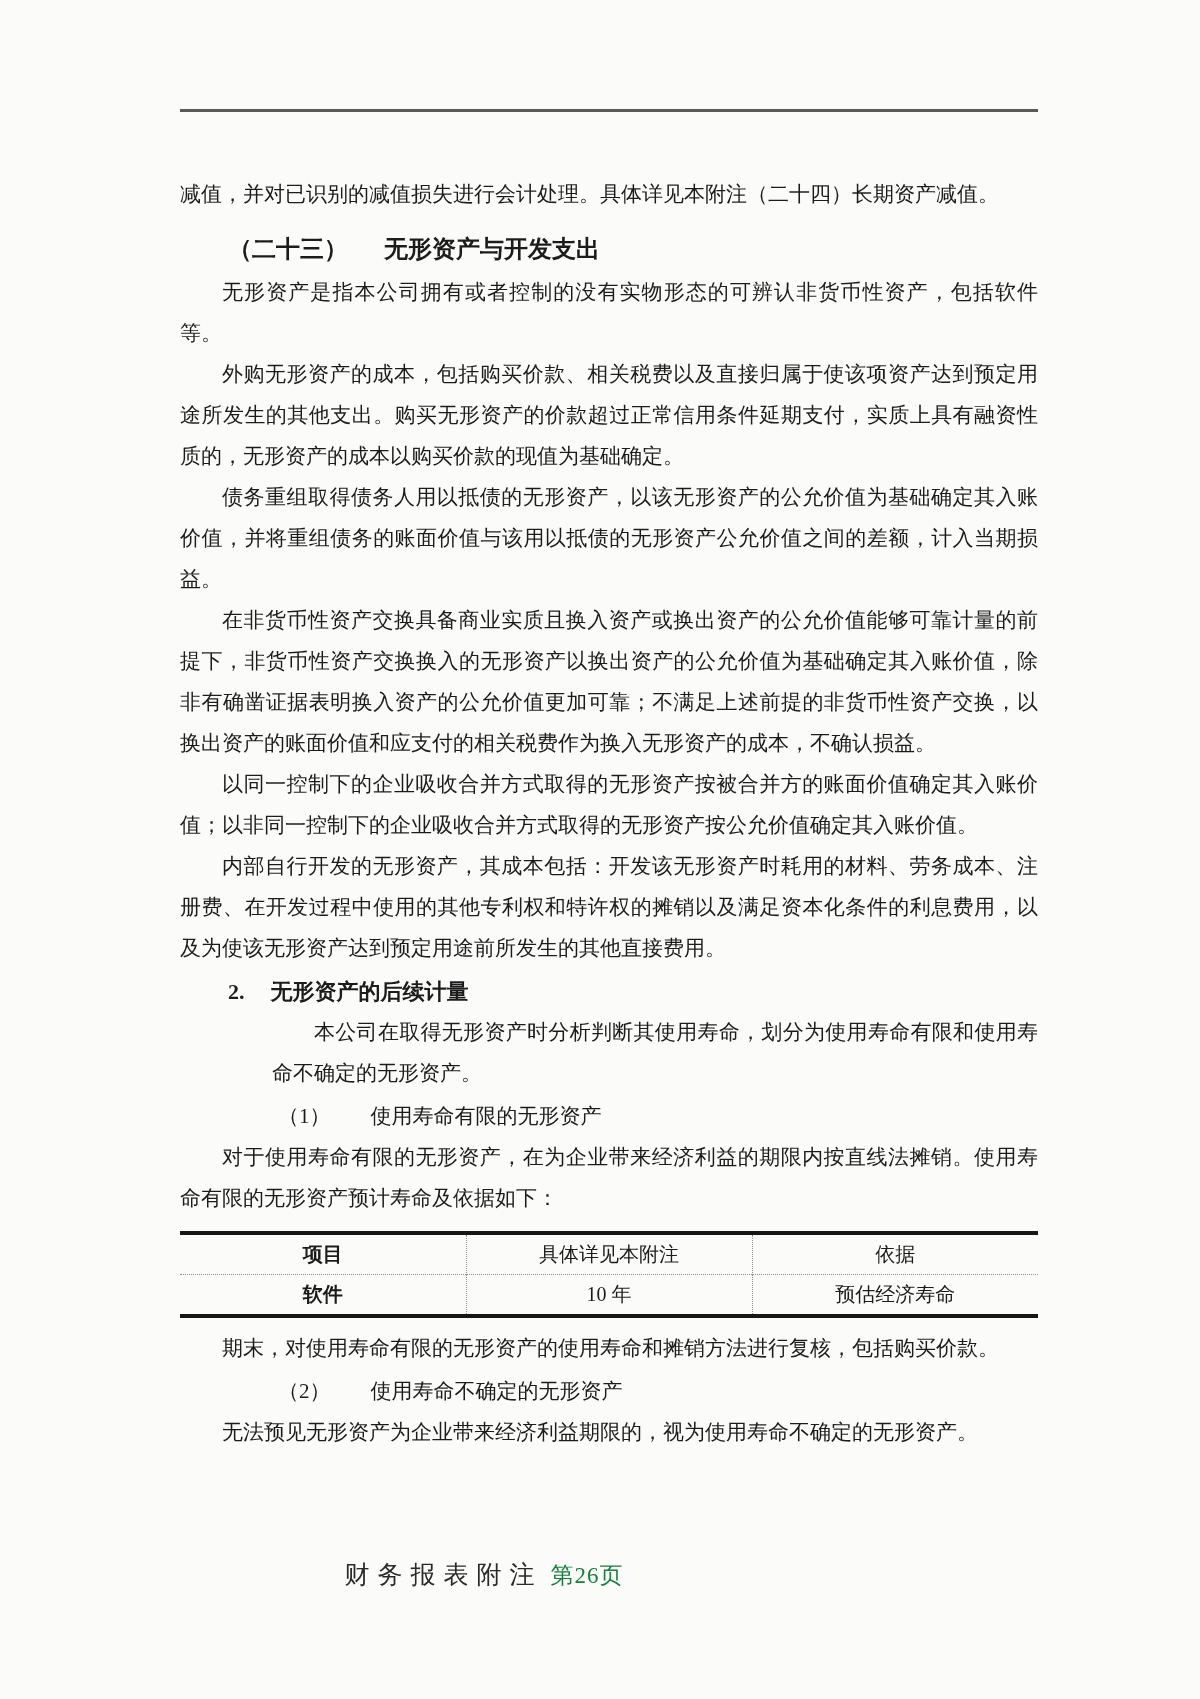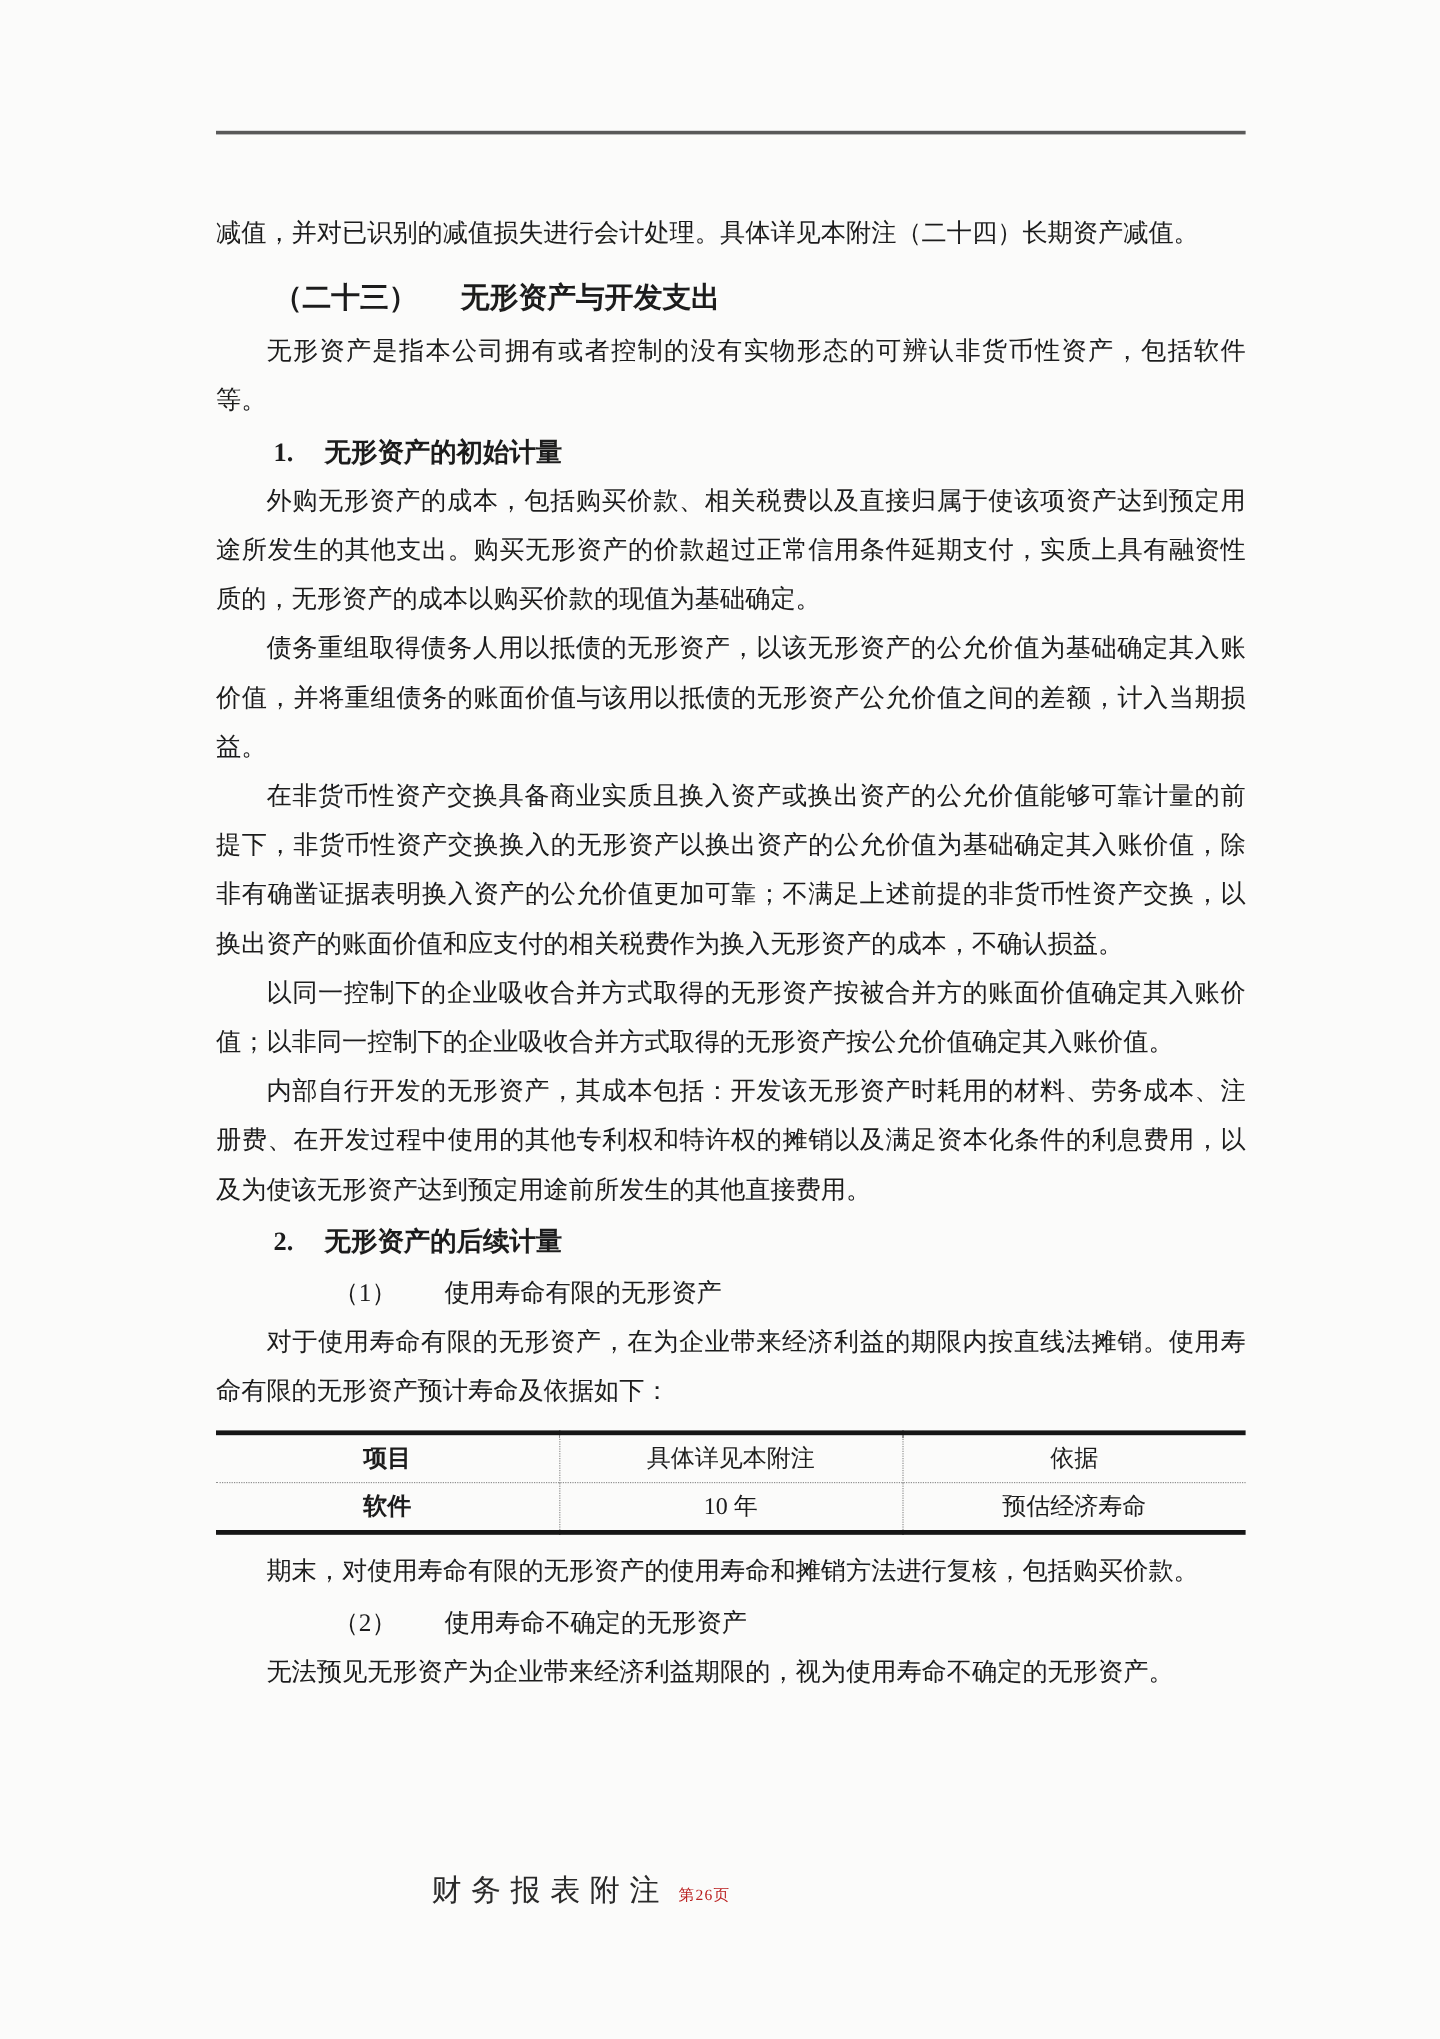--- a/index.html
+++ b/index.html
@@ -81,54 +81,52 @@
     justify-content: center;
     align-items: baseline;
     gap: 8px;
   }
   .footer-title {
     font-size: 25px;
     letter-spacing: 8px;
     color: #2a2a2a;
   }
   .footer-page {
-    font-size: 13px;
+    font-size: 23px;
     letter-spacing: 1px;
-    color: #b91c1c;
+    color: #15803d;
   }
 </style>
 </head>
 <body>
 
 <div class="page">
 
   <div class="rule"></div>
 
   <p class="para carry">减值，并对已识别的减值损失进行会计处理。具体详见本附注（二十四）长期资产减值。</p>
 
   <div class="sec-heading">
     <span class="sec-num">（二十三）</span><span>无形资产与开发支出</span>
   </div>
 
   <p class="para">无形资产是指本公司拥有或者控制的没有实物形态的可辨认非货币性资产，包括软件等。</p>
 
-  <div class="sub-heading">
-    <span class="sub-num">1.</span><span>无形资产的初始计量</span>
-  </div>
 
   <p class="para">外购无形资产的成本，包括购买价款、相关税费以及直接归属于使该项资产达到预定用途所发生的其他支出。购买无形资产的价款超过正常信用条件延期支付，实质上具有融资性质的，无形资产的成本以购买价款的现值为基础确定。</p>
   <p class="para">债务重组取得债务人用以抵债的无形资产，以该无形资产的公允价值为基础确定其入账价值，并将重组债务的账面价值与该用以抵债的无形资产公允价值之间的差额，计入当期损益。</p>
   <p class="para">在非货币性资产交换具备商业实质且换入资产或换出资产的公允价值能够可靠计量的前提下，非货币性资产交换换入的无形资产以换出资产的公允价值为基础确定其入账价值，除非有确凿证据表明换入资产的公允价值更加可靠；不满足上述前提的非货币性资产交换，以换出资产的账面价值和应支付的相关税费作为换入无形资产的成本，不确认损益。</p>
   <p class="para">以同一控制下的企业吸收合并方式取得的无形资产按被合并方的账面价值确定其入账价值；以非同一控制下的企业吸收合并方式取得的无形资产按公允价值确定其入账价值。</p>
   <p class="para">内部自行开发的无形资产，其成本包括：开发该无形资产时耗用的材料、劳务成本、注册费、在开发过程中使用的其他专利权和特许权的摊销以及满足资本化条件的利息费用，以及为使该无形资产达到预定用途前所发生的其他直接费用。</p>
 
   <div class="sub-heading">
     <span class="sub-num">2.</span><span>无形资产的后续计量</span>
   </div>
 
+  <p class="para block-indent">本公司在取得无形资产时分析判断其使用寿命，划分为使用寿命有限和使用寿命不确定的无形资产。</p>
 
   <div class="item-line">
     <span class="item-num">（1）</span><span>使用寿命有限的无形资产</span>
   </div>
 
   <p class="para">对于使用寿命有限的无形资产，在为企业带来经济利益的期限内按直线法摊销。使用寿命有限的无形资产预计寿命及依据如下：</p>
 
   <table class="life-table">
     <thead>
       <tr>

